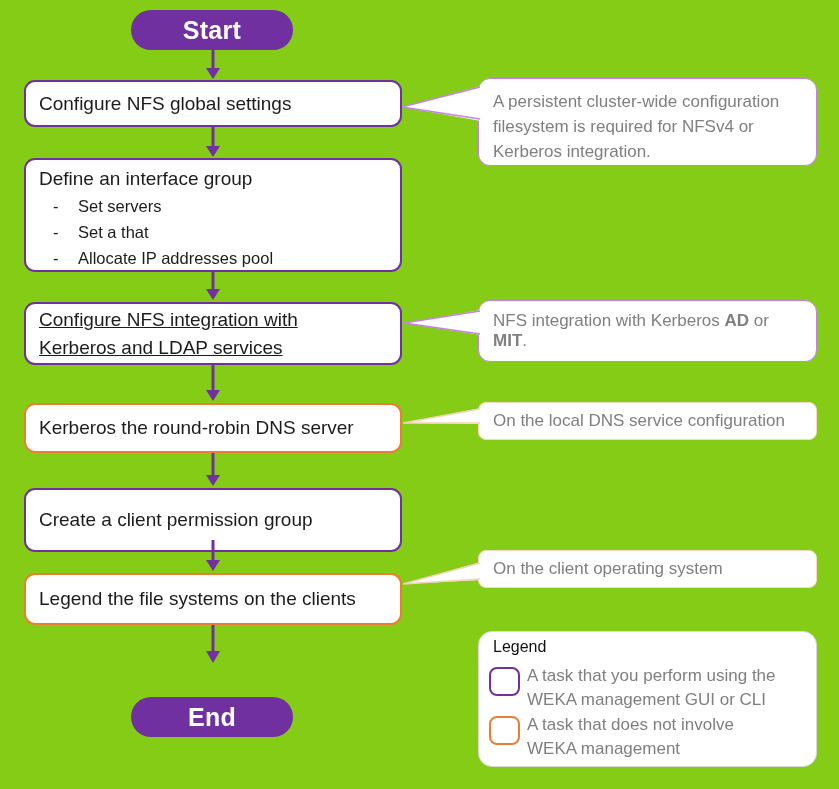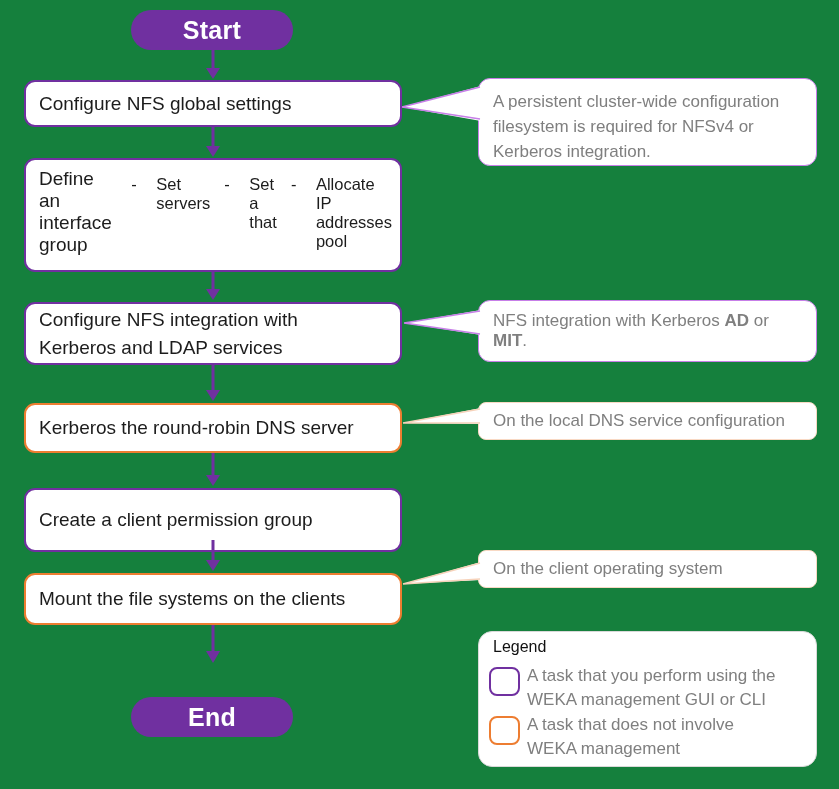--- a/index.html
+++ b/index.html
@@ -5,37 +5,37 @@
   :root{
     --purple:#7030A0;
     --purple-light:#C77FE8;
     --orange:#ED7D31;
     --orange-light:#F8D9C4;
     --gray-text:#7F7F7F;
     --legend-border:#D9D9D9;
   }
   html,body{margin:0;padding:0;background:#fff;}
   .canvas{
-    position:relative;width:839px;height:789px;background:#15803d;
+    position:relative;width:839px;height:789px;background:#84cc16;
     font-family:"Liberation Sans", sans-serif;overflow:hidden;
   }
   .pill{
     position:absolute;left:131px;width:162px;height:40px;
     background:var(--purple);border-radius:21px;color:#fff;
     display:flex;align-items:center;justify-content:center;
     font-size:25px;font-weight:600;letter-spacing:.3px;
   }
   .step{
     position:absolute;left:24px;width:378px;background:#fff;
     border:2.5px solid var(--purple);border-radius:11px;
     box-sizing:border-box;color:#1c1c1c;font-size:19px;
     display:flex;align-items:center;padding-left:13px;
   }
   .step.orange{border-color:var(--orange);}
-  .step.multi{flex-direction:row;align-items:stretch;justify-content:flex-start;padding:8px 8px 0 13px;}
+  .step.multi{flex-direction:column;align-items:stretch;justify-content:flex-start;padding:8px 8px 0 13px;}
   .step-title{font-size:19px;color:#1c1c1c;}
   .dash-item{display:flex;font-size:16.5px;color:#1c1c1c;margin-top:7px;}
   .dash-item::before{content:"-";width:25px;padding-left:14px;flex:0 0 auto;}
   .pre{white-space:pre-line;}
   .lh28{line-height:28px;}
   .note{
     position:absolute;left:478px;width:339px;background:#fff;
     border:1.5px solid var(--purple-light);border-radius:12px;
     box-sizing:border-box;color:var(--gray-text);font-size:17px;
     display:flex;align-items:center;padding:0 14px;
@@ -73,35 +73,35 @@
         <span>Set servers</span>
       </div>
     <div class="dash-item">
         <span>Set a that</span>
       </div>
     <div class="dash-item">
         <span>Allocate IP addresses pool</span>
       </div>
   </div>
 
-  <div class="step" style="top:302px;height:63px;">
+  <div class="step" style="top:302px;height:63px;text-decoration:underline;">
     <span class="pre lh28">Configure NFS integration with
 Kerberos and LDAP services</span>
   </div>
 
   <div class="step orange" style="top:403px;height:50px;">
     <span>Kerberos the round-robin DNS server</span>
   </div>
 
   <div class="step" style="top:488px;height:64px;">
     <span>Create a client permission group</span>
   </div>
 
   <div class="step orange" style="top:573px;height:52px;">
-    <span>Mount the file systems on the clients</span>
+    <span>Legend the file systems on the clients</span>
   </div>
 
   <div class="pill" style="top:697px;">
     <span>End</span>
   </div>
 
   <div class="note tall" style="top:78px;height:88px;">
     <span class="pre">A persistent cluster-wide configuration
 filesystem is required for NFSv4 or
 Kerberos integration.</span>

